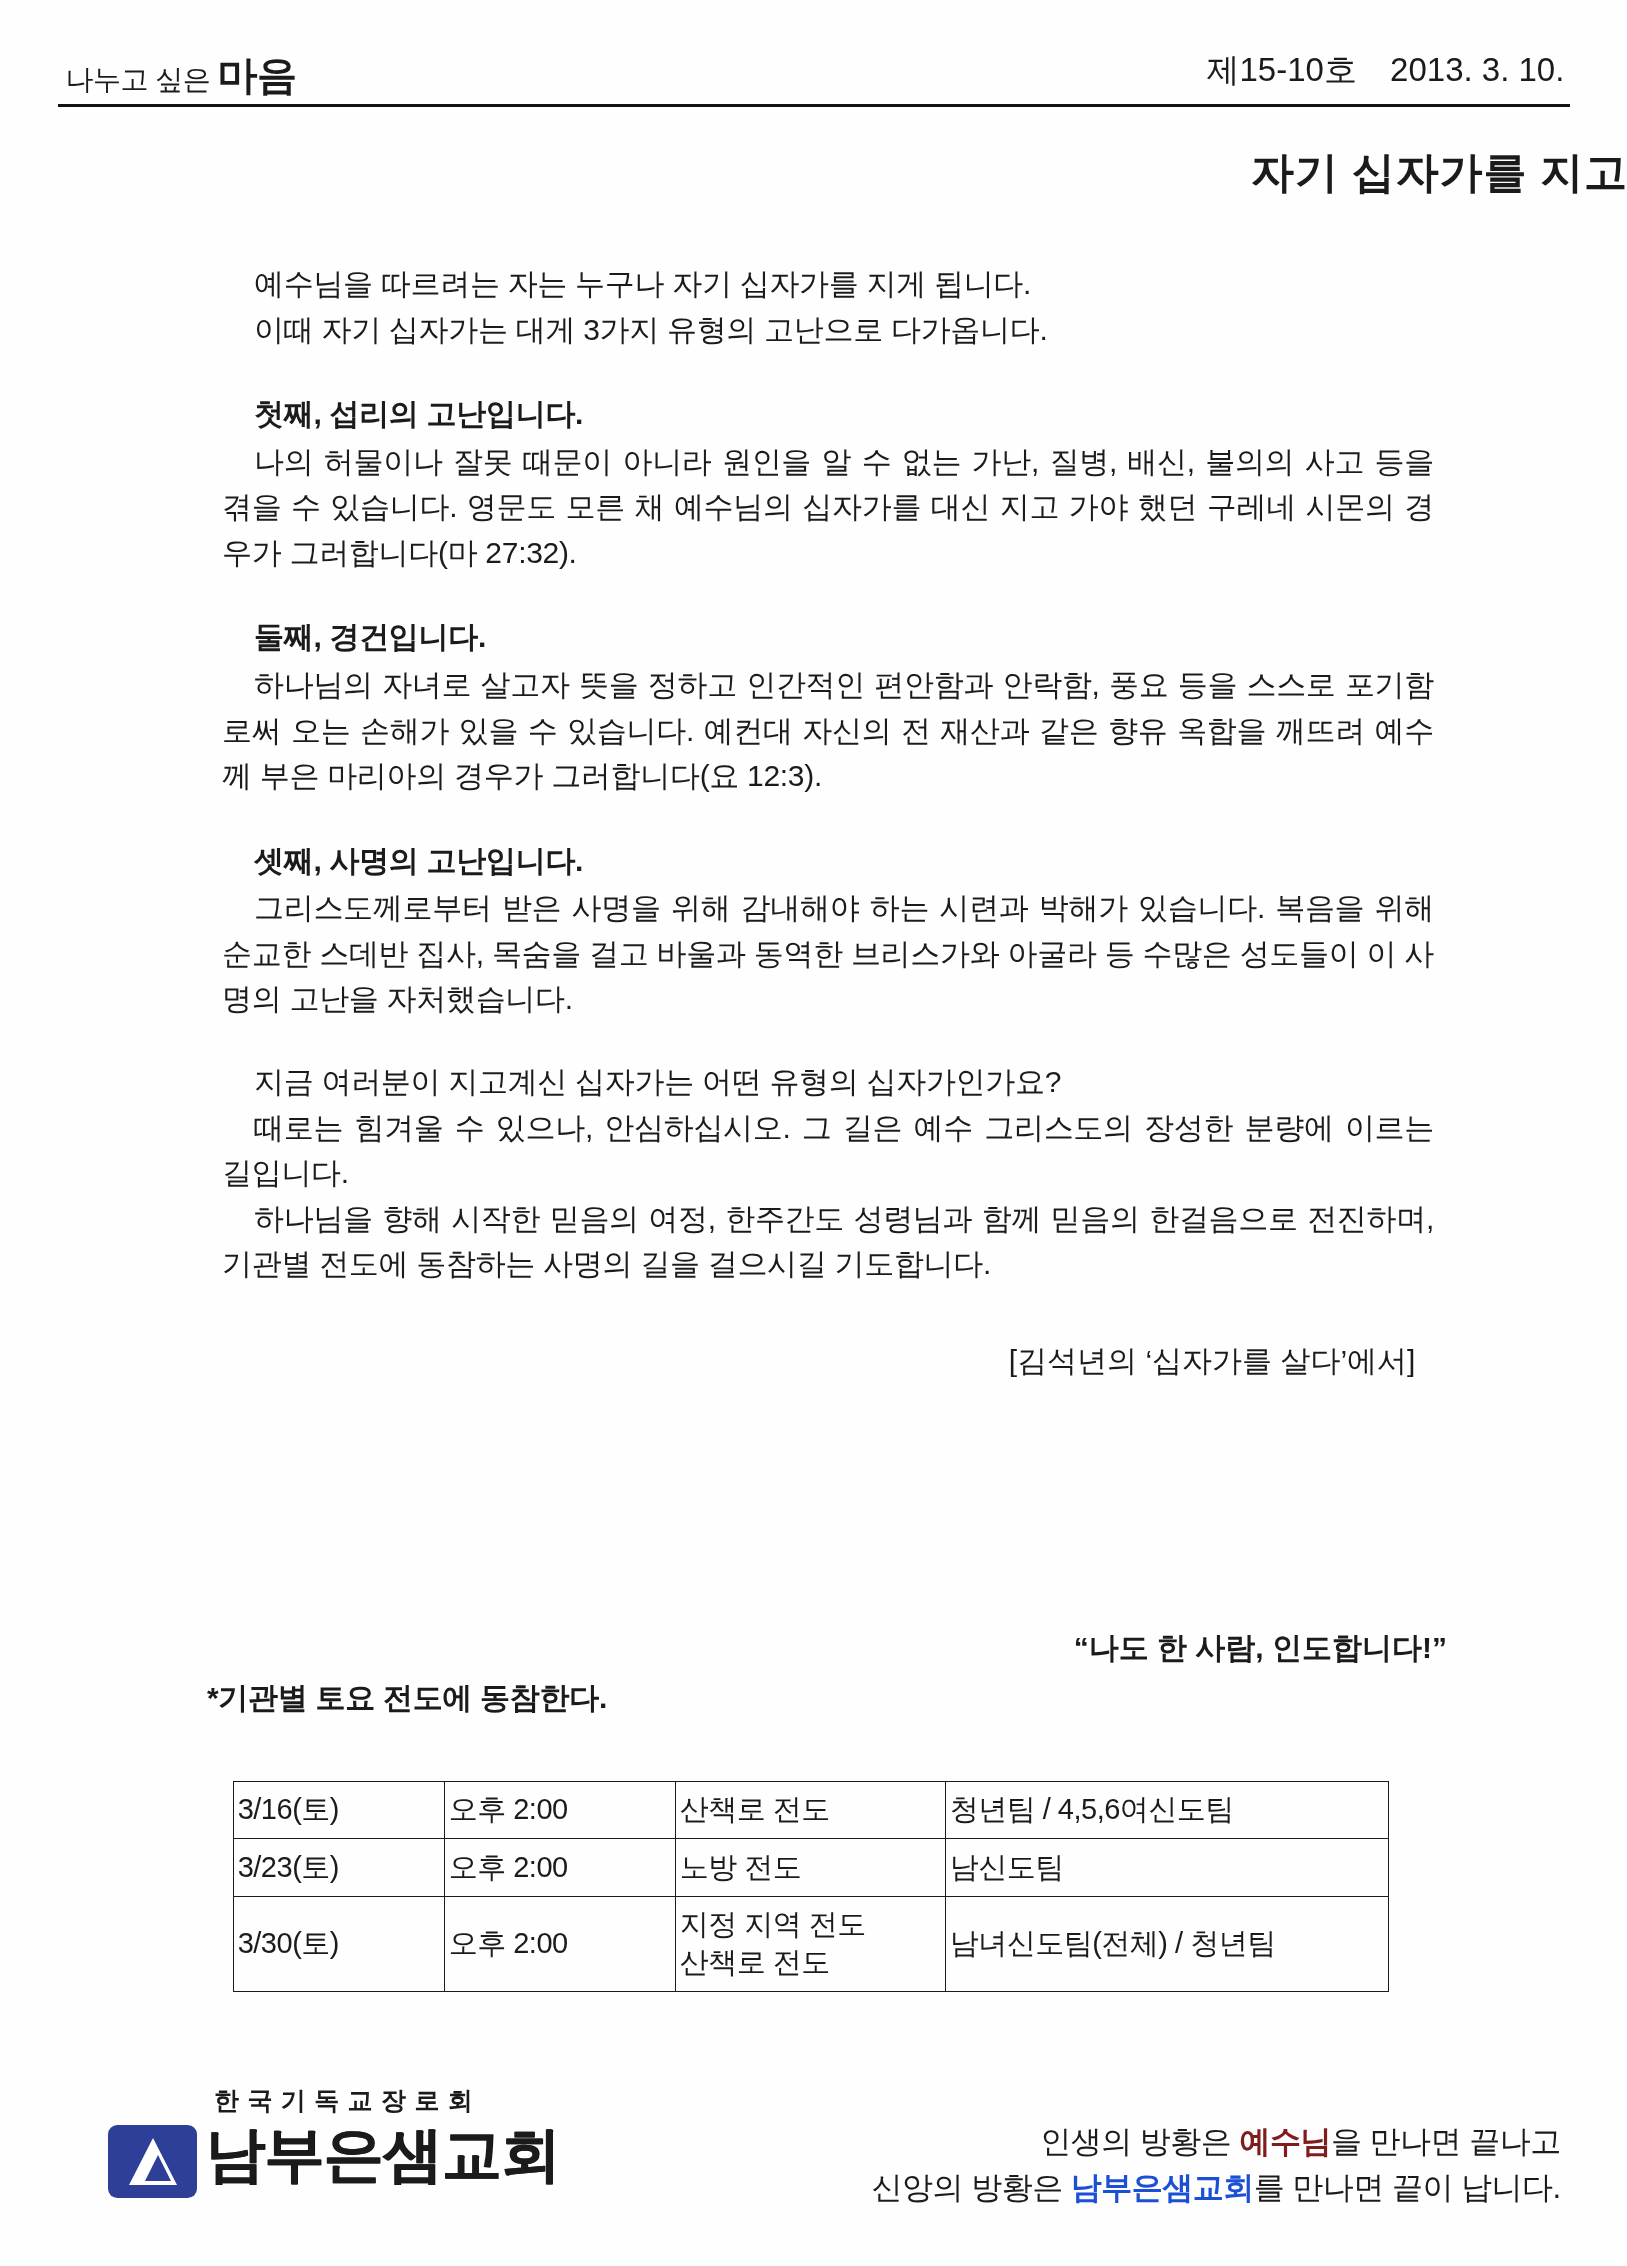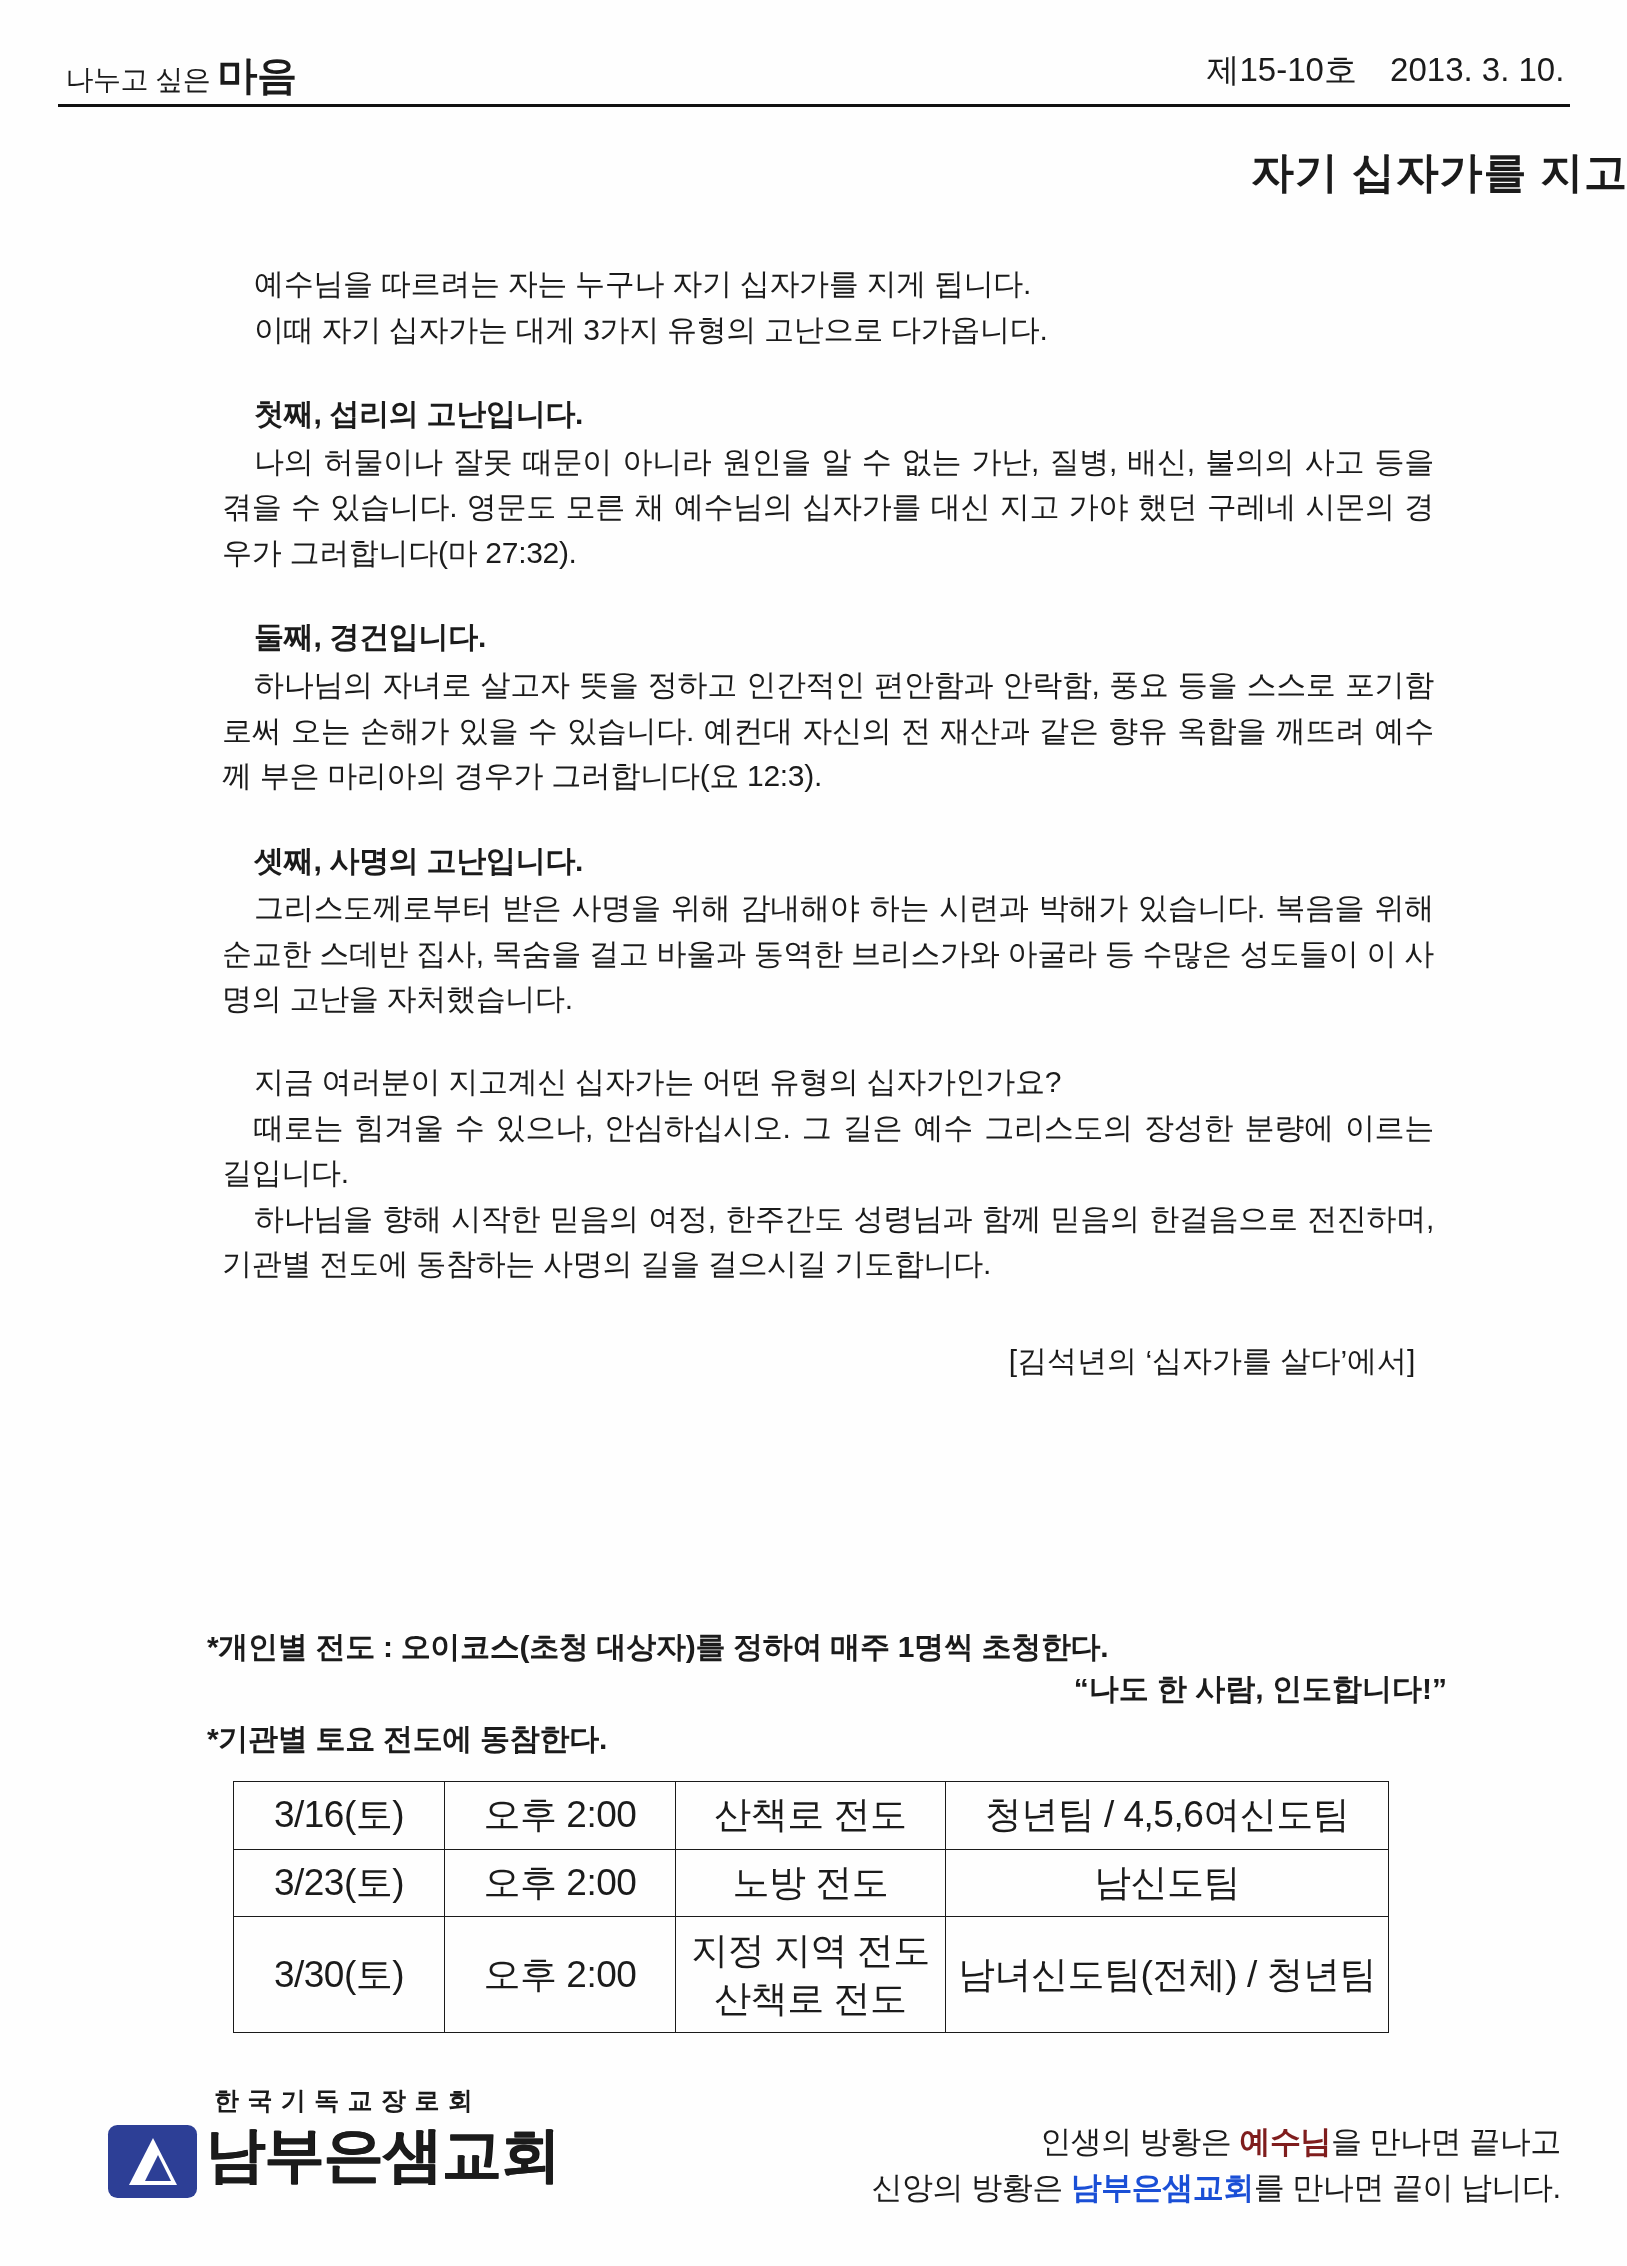--- a/index.html
+++ b/index.html
@@ -132,22 +132,22 @@
     left: 233px;
     width: 1165px;
   }
   table.sched {
     border-collapse: collapse;
     width: 1156px;
     table-layout: fixed;
   }
   table.sched td {
     border: 1.9px solid #1b1b1b;
-    text-align: center;
-    font-size: 37px;
+    text-align: left;
+    font-size: 29px;
     padding: 9.3px 3.7px;
     line-height: 1.3;
     letter-spacing: -0.5px;
     white-space: nowrap;
   }
   table.sched td.c0 { width: 200px; }
   table.sched td.c1 { width: 219px; }
   table.sched td.c2 { width: 256px; }
   table.sched td.c3 { width: 420px; }
   td.two-line { line-height: 1.18; padding: 5.6px 3.7px; }
@@ -265,21 +265,20 @@
     <div class="gap-md"></div>
 
     <p class="indent">지금 여러분이 지고계신 십자가는 어떤 유형의 십자가인가요?</p>
     <p class="indent">때로는 힘겨울 수 있으나, 안심하십시오. 그 길은 예수 그리스도의 장성한 분량에 이르는 길입니다.</p>
     <p class="indent">하나님을 향해 시작한 믿음의 여정, 한주간도 성령님과 함께 믿음의 한걸음으로 전진하며, 기관별 전도에 동참하는 사명의 길을 걸으시길 기도합니다.</p>
 
     <div class="cite">[김석년의 ‘십자가를 살다’에서]</div>
   </div>
 
   <div class="notices">
-    <div class="notice-line">*개인별 전도 : 오이코스(초청 대상자)를 정하여 매주 1명씩 초청한다.</div>
     <div class="notice-quote">“나도 한 사람, 인도합니다!”</div>
     <div class="notice-line notice-line2">*기관별 토요 전도에 동참한다.</div>
   </div>
 
   <div class="sched-wrap">
     <table class="sched">
       <tbody>
         <tr>
           <td class="c0">3/16(토)</td>
           <td class="c1">오후 2:00</td>

